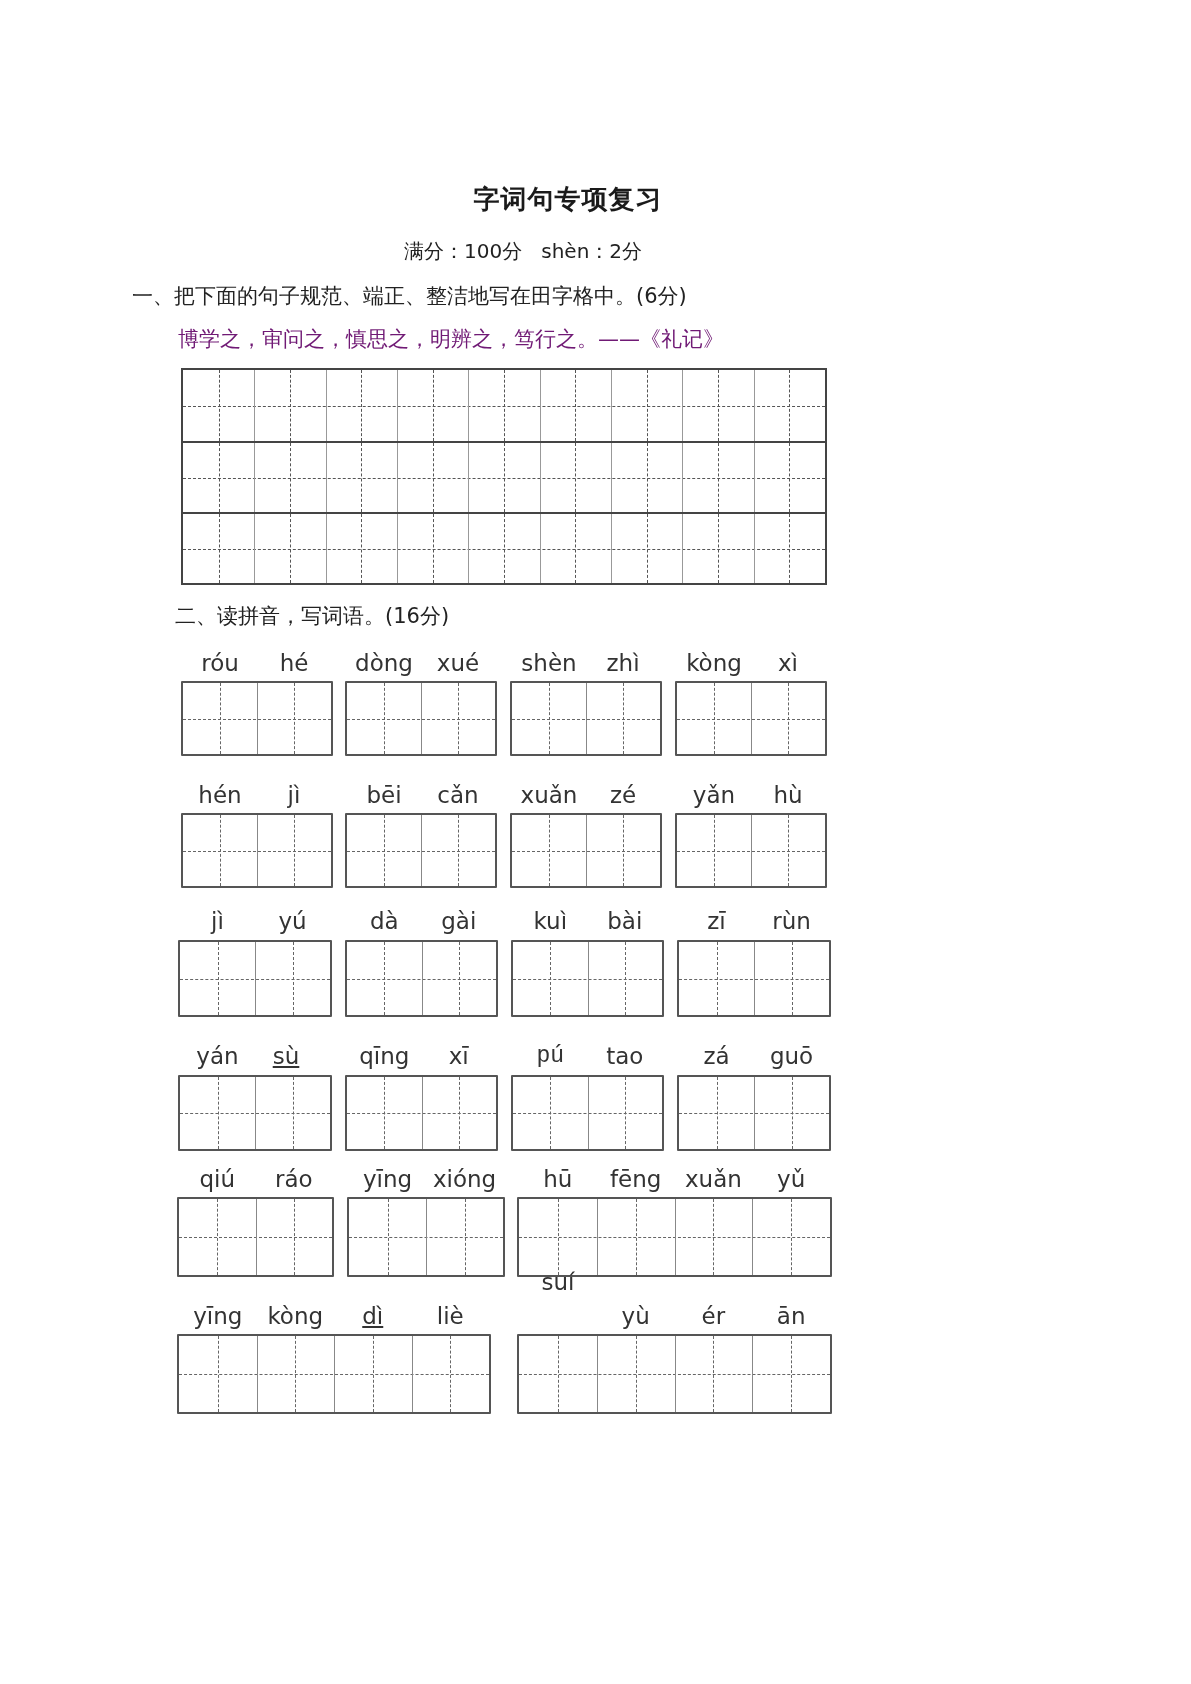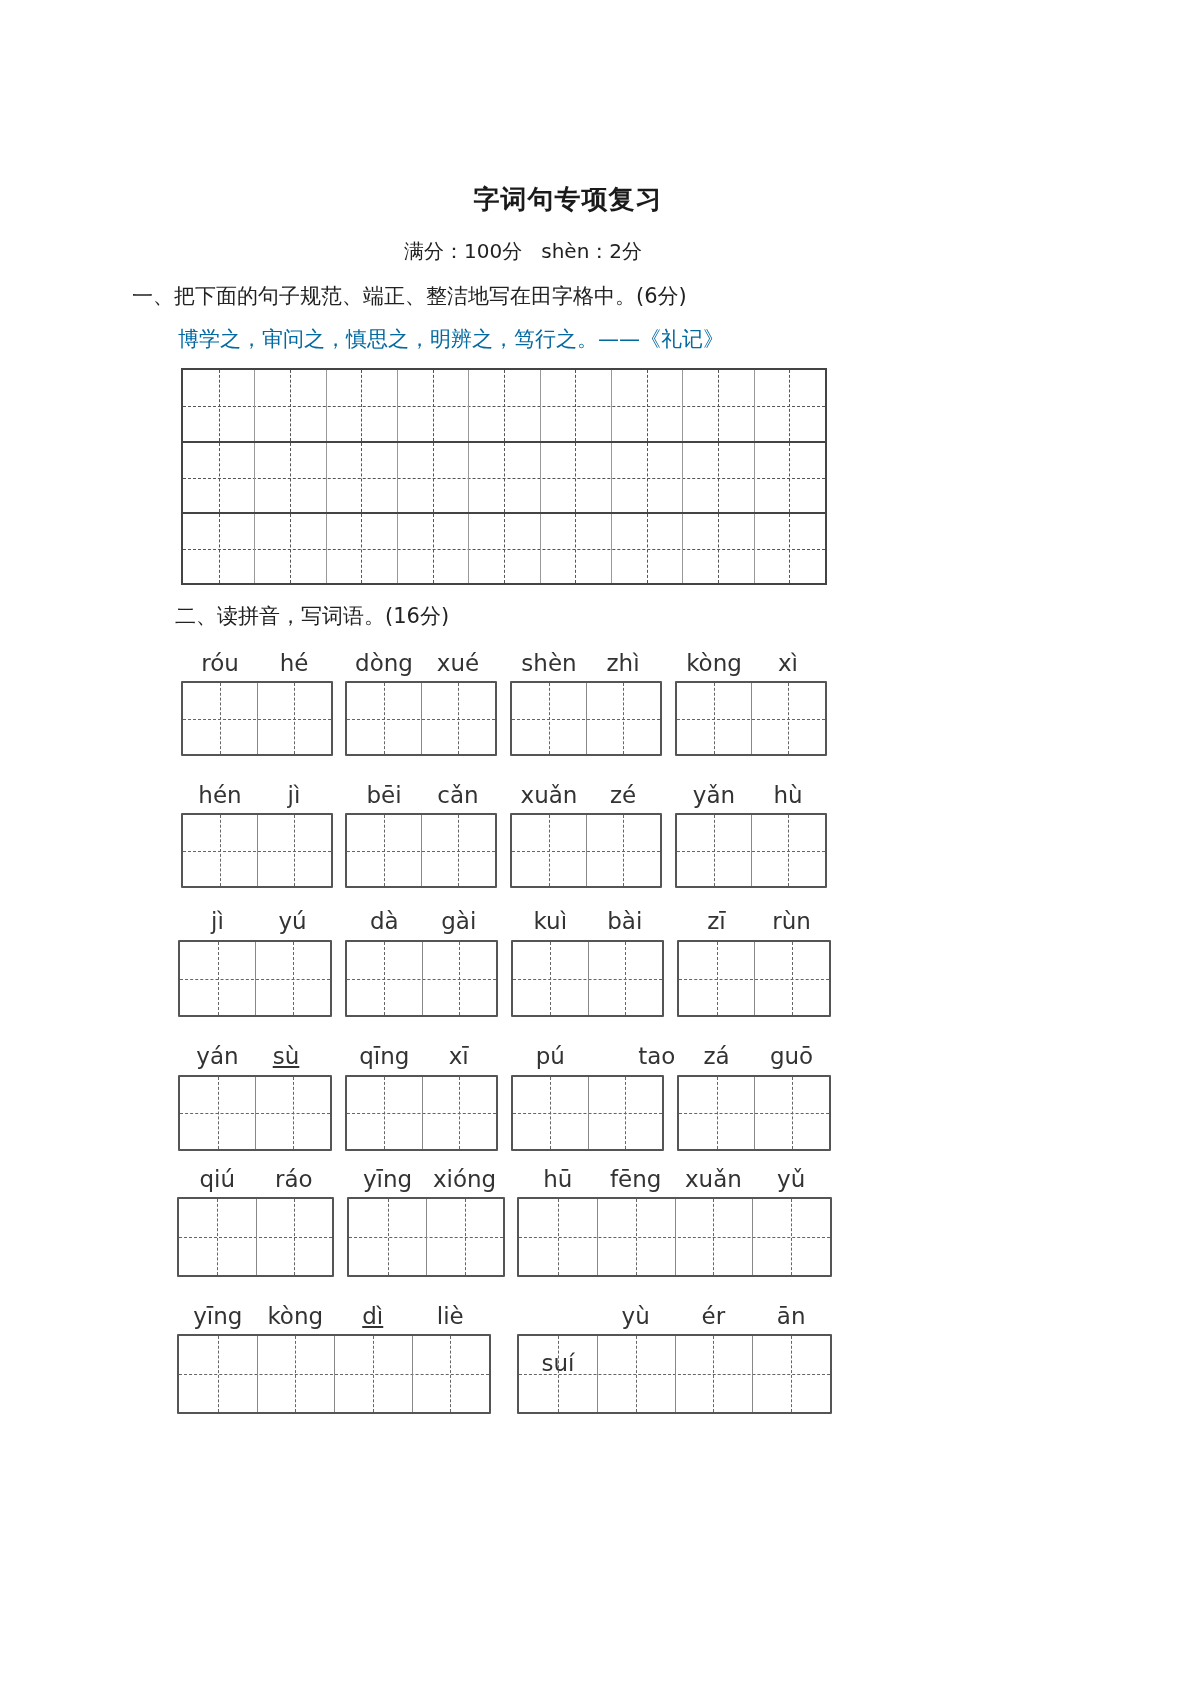--- a/index.html
+++ b/index.html
@@ -3,21 +3,21 @@
 <meta charset="utf-8">
 <style>
   html, body { margin:0; padding:0; background:#ffffff; }
   body { width:1191px; height:1684px; position:relative; overflow:hidden;
          font-family:"DejaVu Serif", serif; color:#222; }
   .abs { position:absolute; }
   .title { left:0; width:1136px; top:182px; text-align:center; font-size:26px; font-weight:bold;
            font-family:"DejaVu Serif", serif; letter-spacing:1px; color:#1a1a1a; }
   .score { left:404px; top:238px; font-size:20px; font-family:"DejaVu Sans", sans-serif; color:#222; white-space:pre; }
   .q { font-size:21px; font-family:"DejaVu Sans", sans-serif; color:#222; white-space:nowrap; }
-  .quote { font-size:21px; font-family:"DejaVu Sans", sans-serif; color:#0369a1; white-space:nowrap; }
+  .quote { font-size:21px; font-family:"DejaVu Sans", sans-serif; color:#701a75; white-space:nowrap; }
 
   
   .grid { left:181px; top:368px; width:646px; height:217px; border:2px solid #444; box-sizing:border-box; }
   .grid-row { position:absolute; left:0; width:100%; box-sizing:border-box; }
   .grid-row + .grid-row { border-top:2px solid #444; }
   .hcenter { position:absolute; left:0; right:0; top:50%; border-top:1.5px dashed #555; }
   .vline { position:absolute; top:0; bottom:0; border-left:1.5px solid #999; }
   .vdash { position:absolute; top:0; bottom:0; border-left:1.5px dashed #555; }
 
   
@@ -261,22 +261,22 @@
       <div class="vd" style="left: 112.5px;"></div>
     </div>
     <div class="py" style="left: 384.25px; top: 1043px;">qīng</div>
     <div class="py" style="left: 458.75px; top: 1043px;">xī</div>
     <div class="pbox" style="left: 345px; top: 1075px; width: 153px; height: 76px;">
       <div class="hc"></div>
       <div class="vd" style="left: 37.25px;"></div>
       <div class="vs" style="left: 74.5px;"></div>
       <div class="vd" style="left: 111.75px;"></div>
     </div>
-    <div class="py" style="left: 550.25px; top: 1043px;">pú</div>
-    <div class="py" style="left: 624.75px; top: 1043px; margin-left: 32px;">tao</div>
+    <div class="py" style="left: 550.25px; top: 1043px; font-family: Liberation Mono, monospace;">pú</div>
+    <div class="py" style="left: 624.75px; top: 1043px;">tao</div>
     <div class="pbox" style="left: 511px; top: 1075px; width: 153px; height: 76px;">
       <div class="hc"></div>
       <div class="vd" style="left: 37.25px;"></div>
       <div class="vs" style="left: 74.5px;"></div>
       <div class="vd" style="left: 111.75px;"></div>
     </div>
     <div class="py" style="left: 716.5px; top: 1043px;">zá</div>
     <div class="py" style="left: 791.5px; top: 1043px;">guō</div>
     <div class="pbox" style="left: 677px; top: 1075px; width: 154px; height: 76px;">
       <div class="hc"></div>
@@ -321,21 +321,21 @@
     <div class="pbox" style="left: 177px; top: 1334px; width: 314px; height: 80px;">
       <div class="hc"></div>
       <div class="vd" style="left: 38.75px;"></div>
       <div class="vs" style="left: 77.5px;"></div>
       <div class="vd" style="left: 116.25px;"></div>
       <div class="vs" style="left: 155px;"></div>
       <div class="vd" style="left: 193.75px;"></div>
       <div class="vs" style="left: 232.5px;"></div>
       <div class="vd" style="left: 271.25px;"></div>
     </div>
-    <div class="py" style="left: 557.875px; top: 1350px;">suí</div>
+    <div class="py" style="left: 557.875px; top: 1269px;">suí</div>
     <div class="py" style="left: 635.625px; top: 1303px;">yù</div>
     <div class="py" style="left: 713.375px; top: 1303px;">ér</div>
     <div class="py" style="left: 791.125px; top: 1303px;">ān</div>
     <div class="pbox" style="left: 517px; top: 1334px; width: 315px; height: 80px;">
       <div class="hc"></div>
       <div class="vd" style="left: 38.875px;"></div>
       <div class="vs" style="left: 77.75px;"></div>
       <div class="vd" style="left: 116.625px;"></div>
       <div class="vs" style="left: 155.5px;"></div>
       <div class="vd" style="left: 194.375px;"></div>

